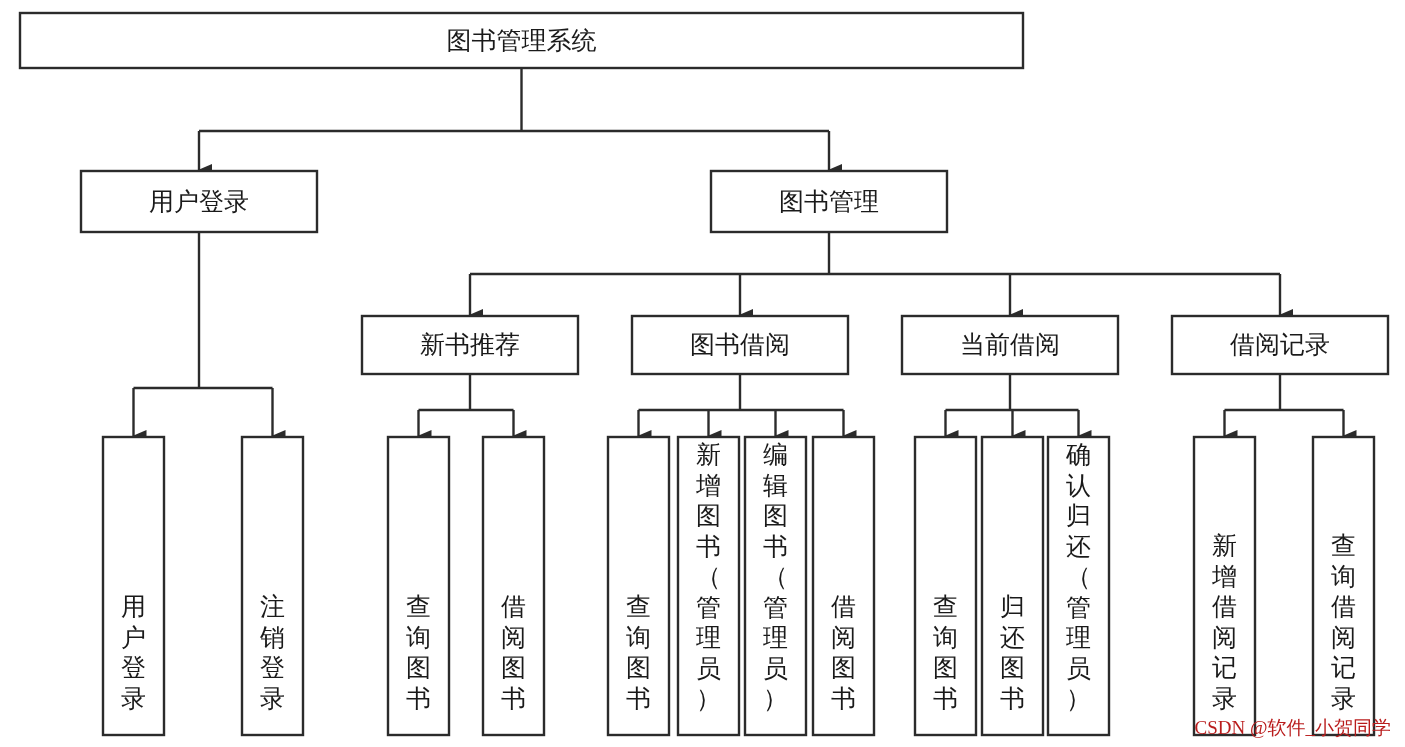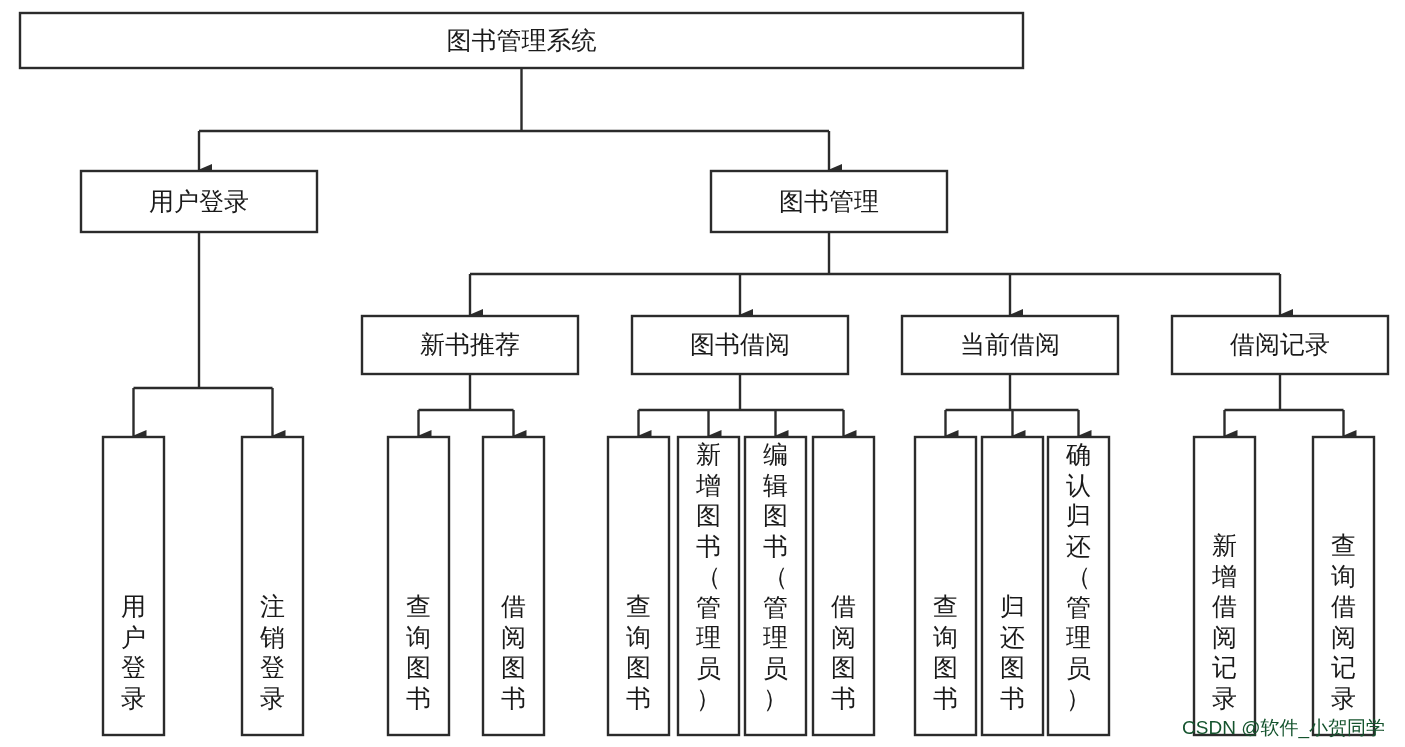--- a/index.html
+++ b/index.html
@@ -41,25 +41,25 @@
   }
   .node-label-h {
     font-family: "DejaVu Sans", "Liberation Sans", sans-serif;
     font-size: 25px;
     fill: #1a1a1a;
     text-anchor: middle;
     dominant-baseline: middle;
   }
   .watermark {
     position: absolute;
-    right: 20px;
+    right: 14px;
     bottom: 6px;
-    font-family: Liberation Sans, sans-serif;
+    font-family: Liberation Serif, serif;
     font-size: 19px;
-    color: #14532d;
+    color: #b91c1c;
     white-space: nowrap;
     pointer-events: none;
   }
 </style>
 </head>
 <body>
 
 <div id="canvas">
 
   <svg id="diagram" viewBox="0 0 1405 747">

